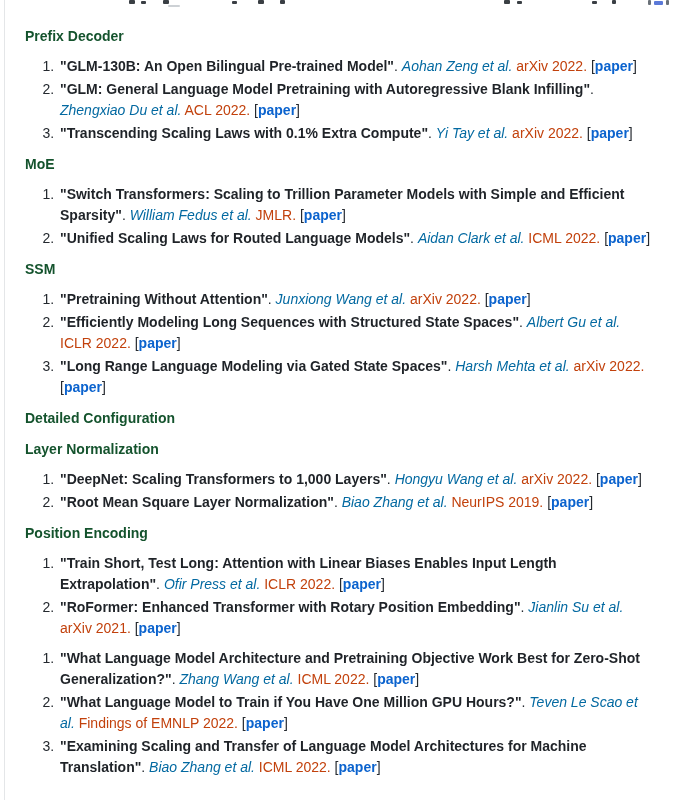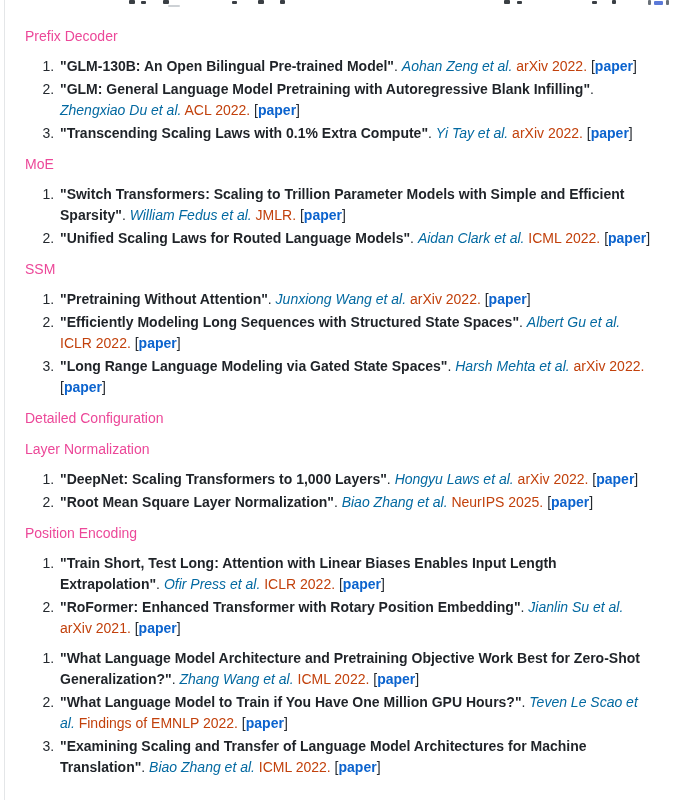--- a/index.html
+++ b/index.html
@@ -10,21 +10,21 @@
     font-family: "Liberation Sans", sans-serif;
     font-size: 14px; line-height: 21px;
   }
   .left-border {
     position: absolute; left: 4px; top: 0; width: 1px; height: 800px;
     background: #e4e6e8;
   }
   .clip-strip { position: relative; height: 8px; overflow: hidden; }
   .frag { position: absolute; border-radius: 1px; }
   #content { padding: 8px 25px 0 25px; }
-  .section-heading { margin: 10px 0 9px 0; color: #ec4899; font-weight: 400; }
+  .section-heading { margin: 10px 0 9px 0; color: #14532d; font-weight: 700; }
   ol.paper-list { margin: 0 0 9px 0; padding-left: 33px; }
   li.paper-item { margin: 2px 0; padding-left: 2px; }
   .title { font-weight: 700; color: #1f2328; }
   .authors { font-style: italic; color: #0369a1; }
   .venue { color: #c2410c; }
   .sep { color: #24292f; }
   .bracket { color: #24292f; }
   a.paper-link { color: #0b63ce; text-decoration: none; cursor: pointer; font-weight: bold; }
 </style>
 </head>
@@ -83,23 +83,23 @@
   </section>
 
   <section class="section">
     <p class="section-heading">Detailed Configuration</p>
 
   </section>
 
   <section class="section">
     <p class="section-heading">Layer Normalization</p>
     <ol class="paper-list">
-  <li class="paper-item"><span class="title">"DeepNet: Scaling Transformers to 1,000 Layers"</span><span class="sep">. </span><span class="authors">Hongyu Laws et al.</span><span class="venue"> arXiv 2022. </span><span class="bracket bro">[</span><a class="paper-link" href="#">paper</a><span class="bracket brc">]</span></li>
+  <li class="paper-item"><span class="title">"DeepNet: Scaling Transformers to 1,000 Layers"</span><span class="sep">. </span><span class="authors">Hongyu Wang et al.</span><span class="venue"> arXiv 2022. </span><span class="bracket bro">[</span><a class="paper-link" href="#">paper</a><span class="bracket brc">]</span></li>
 
-  <li class="paper-item"><span class="title">"Root Mean Square Layer Normalization"</span><span class="sep">. </span><span class="authors">Biao Zhang et al.</span><span class="venue"> NeurIPS 2025. </span><span class="bracket bro">[</span><a class="paper-link" href="#">paper</a><span class="bracket brc">]</span></li>
+  <li class="paper-item"><span class="title">"Root Mean Square Layer Normalization"</span><span class="sep">. </span><span class="authors">Biao Zhang et al.</span><span class="venue"> NeurIPS 2019. </span><span class="bracket bro">[</span><a class="paper-link" href="#">paper</a><span class="bracket brc">]</span></li>
 </ol>
   </section>
 
   <section class="section">
     <p class="section-heading">Position Encoding</p>
     <ol class="paper-list">
   <li class="paper-item"><span class="title">"Train Short, Test Long: Attention with Linear Biases Enables Input Length Extrapolation"</span><span class="sep">. </span><span class="authors">Ofir Press et al.</span><span class="venue"> ICLR 2022. </span><span class="bracket bro">[</span><a class="paper-link" href="#">paper</a><span class="bracket brc">]</span></li>
 
   <li class="paper-item"><span class="title">"RoFormer: Enhanced Transformer with Rotary Position Embedding"</span><span class="sep">. </span><span class="authors">Jianlin Su et al.</span><span class="venue"> arXiv 2021. </span><span class="bracket bro">[</span><a class="paper-link" href="#">paper</a><span class="bracket brc">]</span></li>
 </ol>

